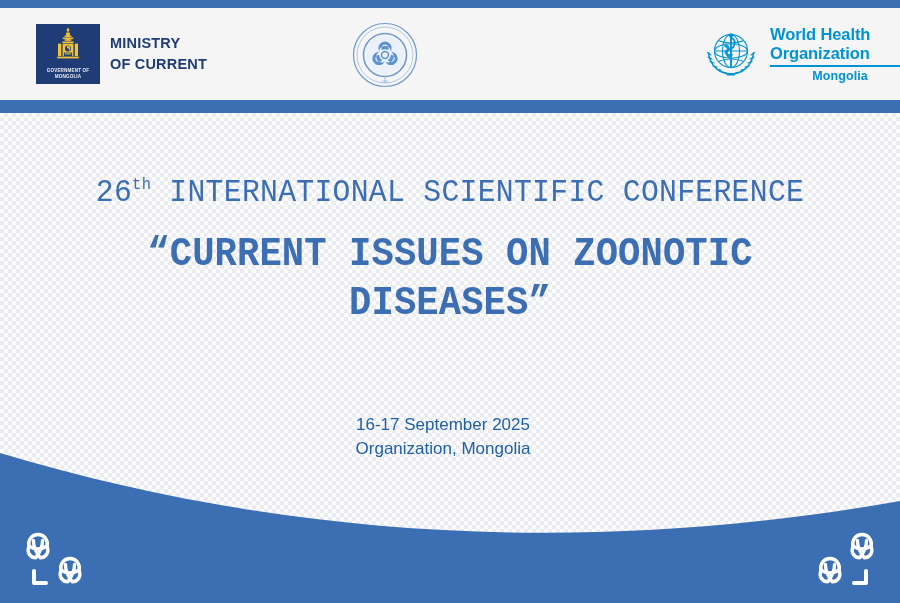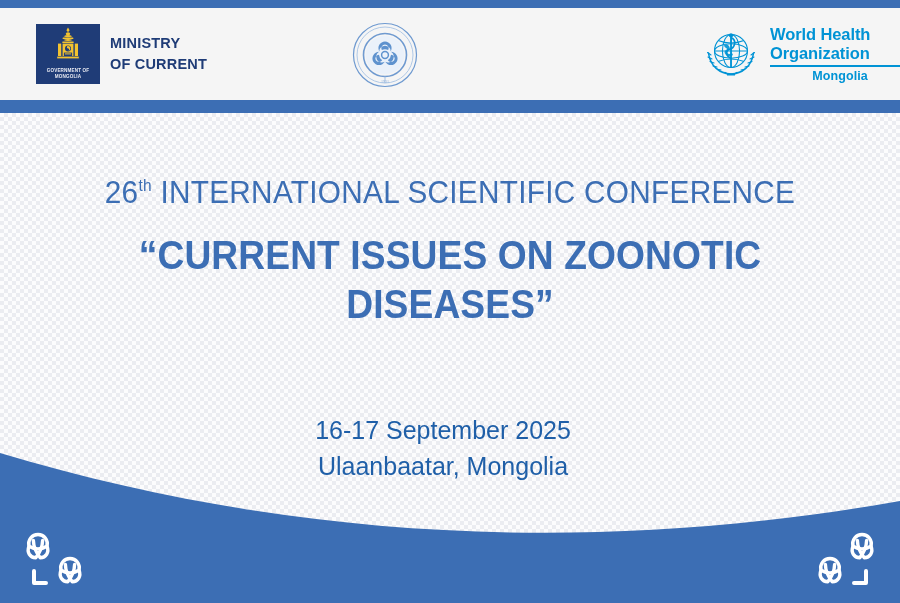--- a/index.html
+++ b/index.html
@@ -108,21 +108,21 @@
     background-image:
       linear-gradient(45deg,  rgba(210,213,222,.40) 25%, transparent 25%, transparent 75%, rgba(210,213,222,.40) 75%),
       linear-gradient(45deg,  rgba(210,213,222,.40) 25%, transparent 25%, transparent 75%, rgba(210,213,222,.40) 75%);
     background-size:8px 8px, 8px 8px;
     background-position:0 0, 4px 4px;
   }
 
   
   .headline-block {
     position:absolute; top:62px; left:0;
-    width:900px; text-align:center;
+    width:900px; text-align:center;font-family:Liberation Mono, monospace;
   }
   .conf-line {
     color:#3C6EB4;
     font-size:32px;
     font-weight:normal;
     letter-spacing:.3px;
     line-height:1.12;
     transform:scaleX(.93);
   }
   .conf-line sup { font-size:.52em; vertical-align:super; }
@@ -135,21 +135,21 @@
     margin-top:20px;
     letter-spacing:.1px;
     transform:scaleX(.93);
   }
 
   
   .meta-block {
     position:absolute; top:300px; left:0;
     width:886px; text-align:center;
     color:#1F5FA8;
-    font-size:25px;
+    font-size:17px;
     line-height:1.42;
   }
 
   
   .wave { position:absolute; left:0; bottom:0; width:900px; height:150px; }
 
   
   .ornament { position:absolute; }
   .ornament.left  { left:14px;  bottom:12px; }
   .ornament.right { right:14px; bottom:12px; transform:scaleX(-1); }
@@ -277,21 +277,21 @@
         <span>26</span><sup>th</sup><span> INTERNATIONAL SCIENTIFIC CONFERENCE</span>
       </div>
       <div class="theme-title">
         <div>“CURRENT ISSUES ON ZOONOTIC</div>
         <div>DISEASES”</div>
       </div>
     </div>
 
     <div class="meta-block">
       <div>16-17 September 2025</div>
-      <div>Ulaanbaatar, Mongolia</div>
+      <div>Organization, Mongolia</div>
     </div>
 
   </div>
 
   <svg class="wave" viewBox="0 0 900 150" preserveAspectRatio="none" xmlns="http://www.w3.org/2000/svg" aria-hidden="true">
     <path d="M0,4 C260,82 560,112 900,52 L900,150 L0,150 Z" fill="#E2E2E0"></path>
     <path d="M0,0 C260,78 560,108 900,48 L900,150 L0,150 Z" fill="#3C6EB4"></path>
   </svg>
 
   <svg class="ornament left" width="82" height="66" viewBox="0 0 82 66" xmlns="http://www.w3.org/2000/svg" aria-hidden="true">

